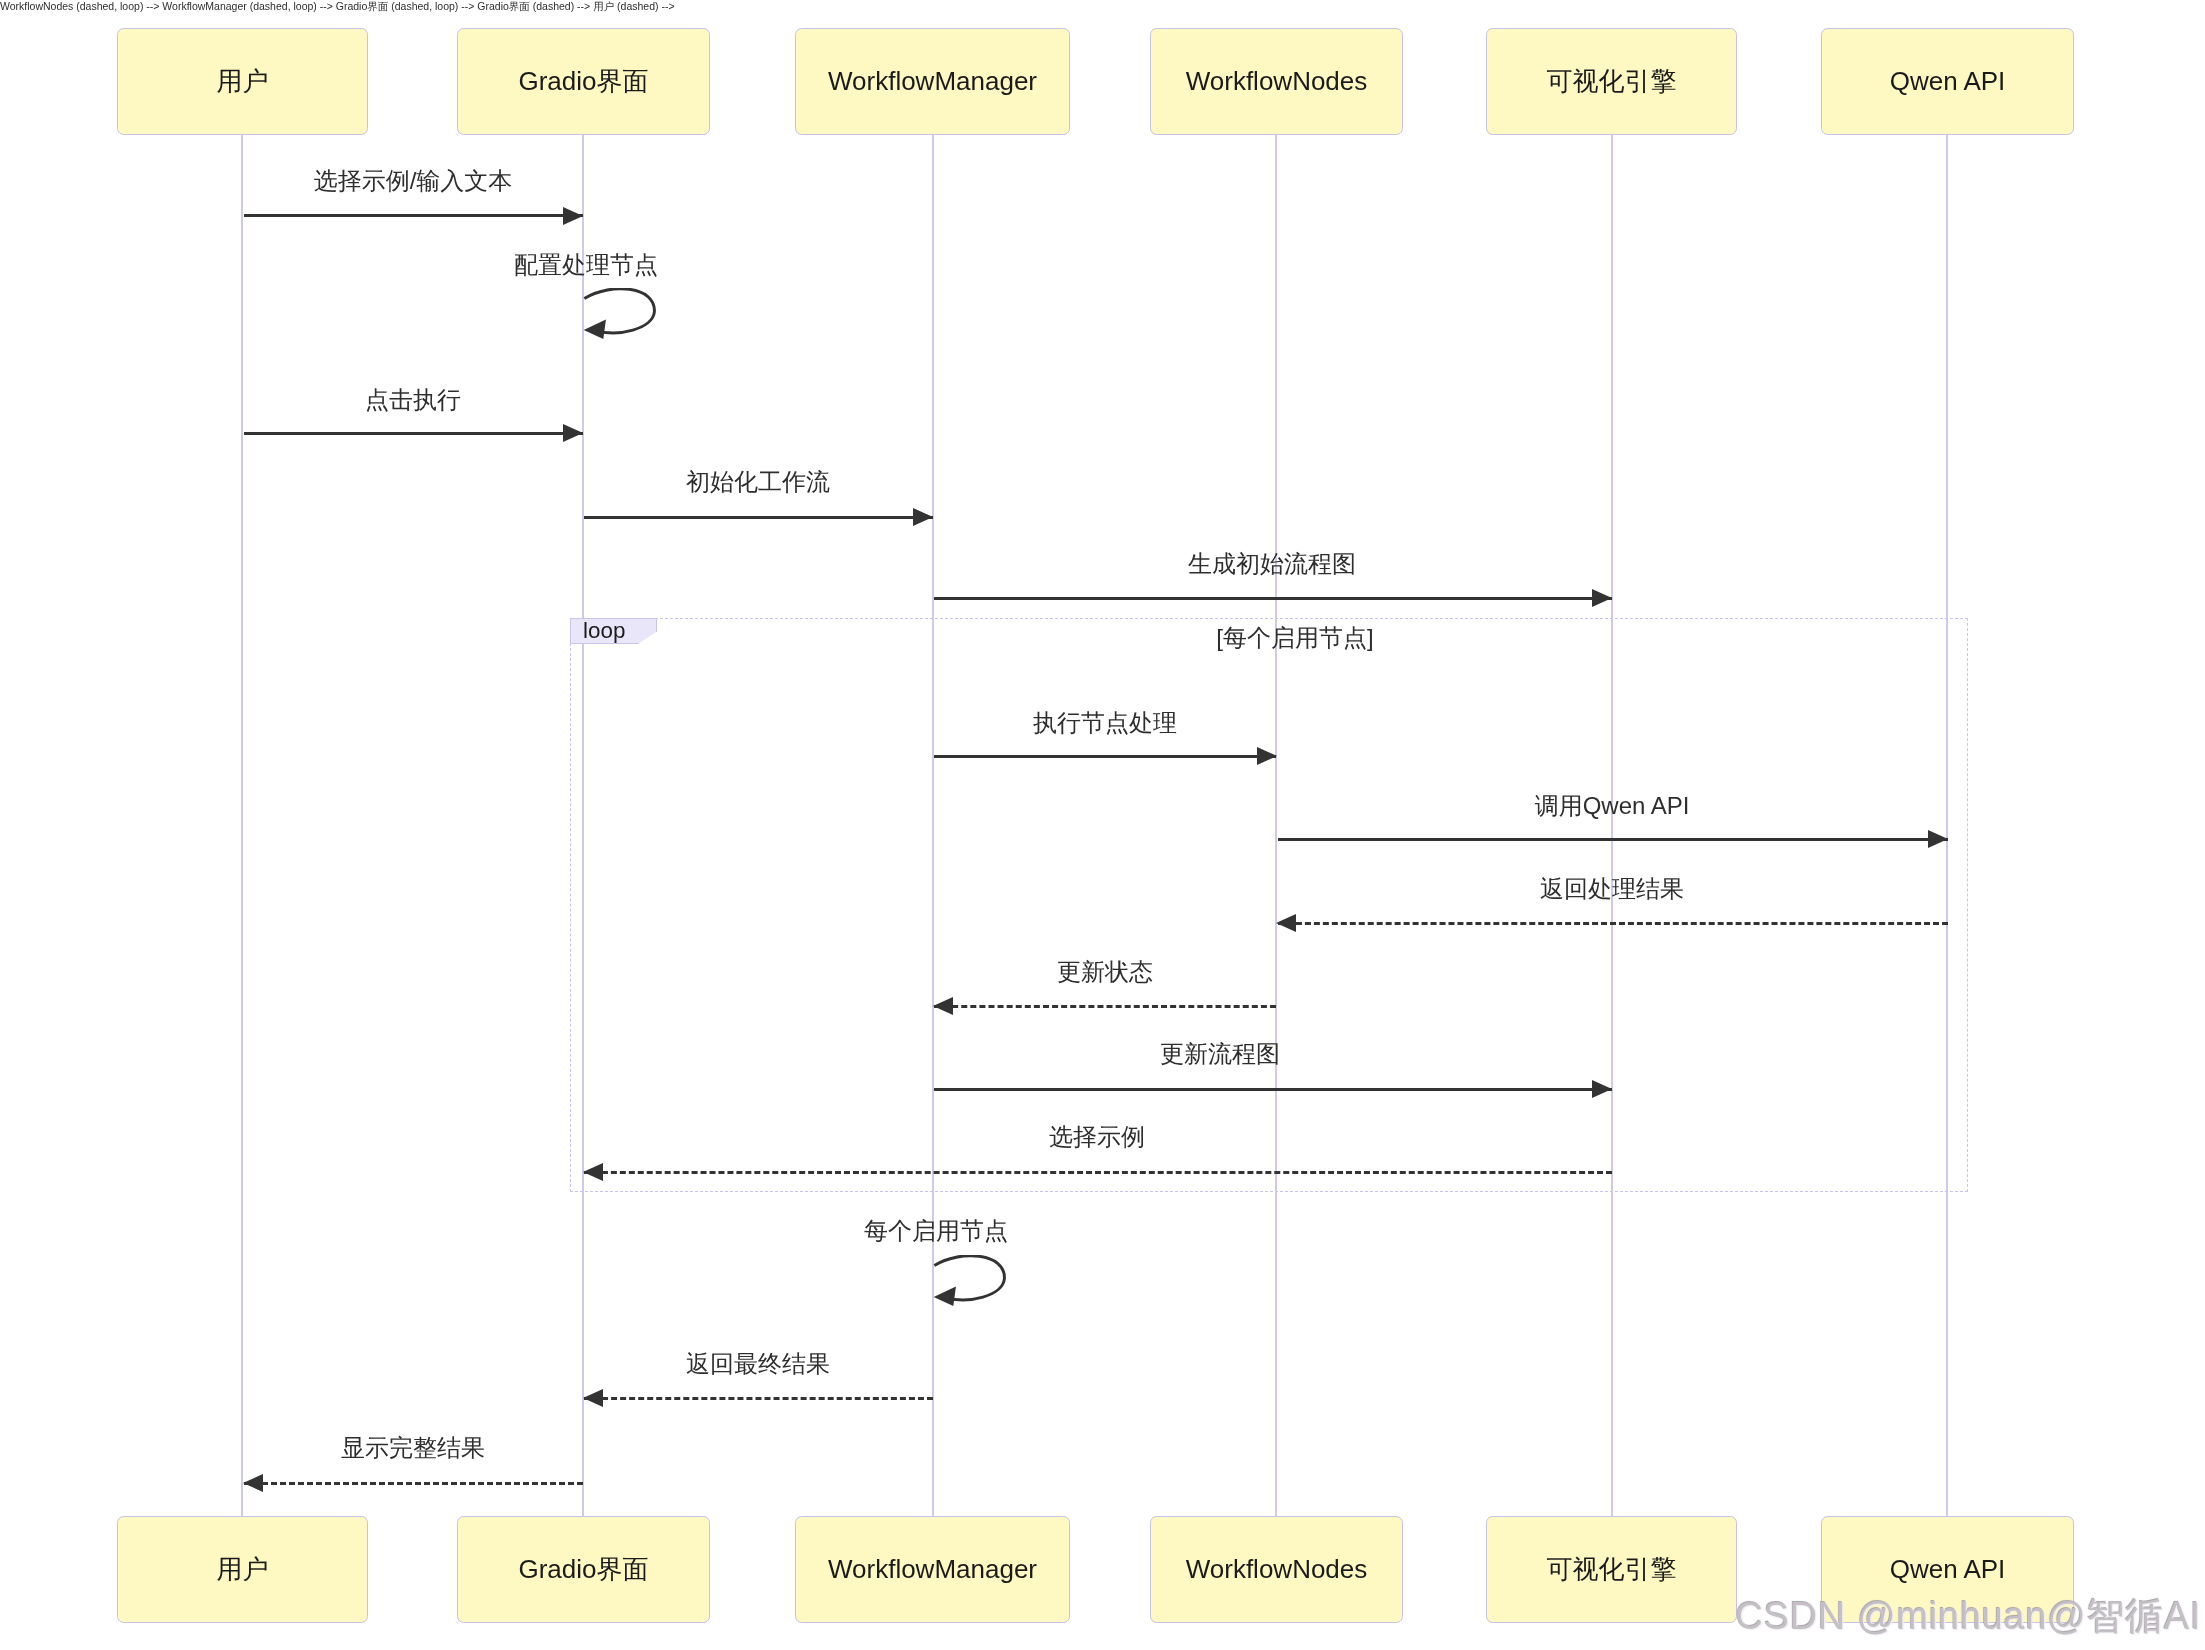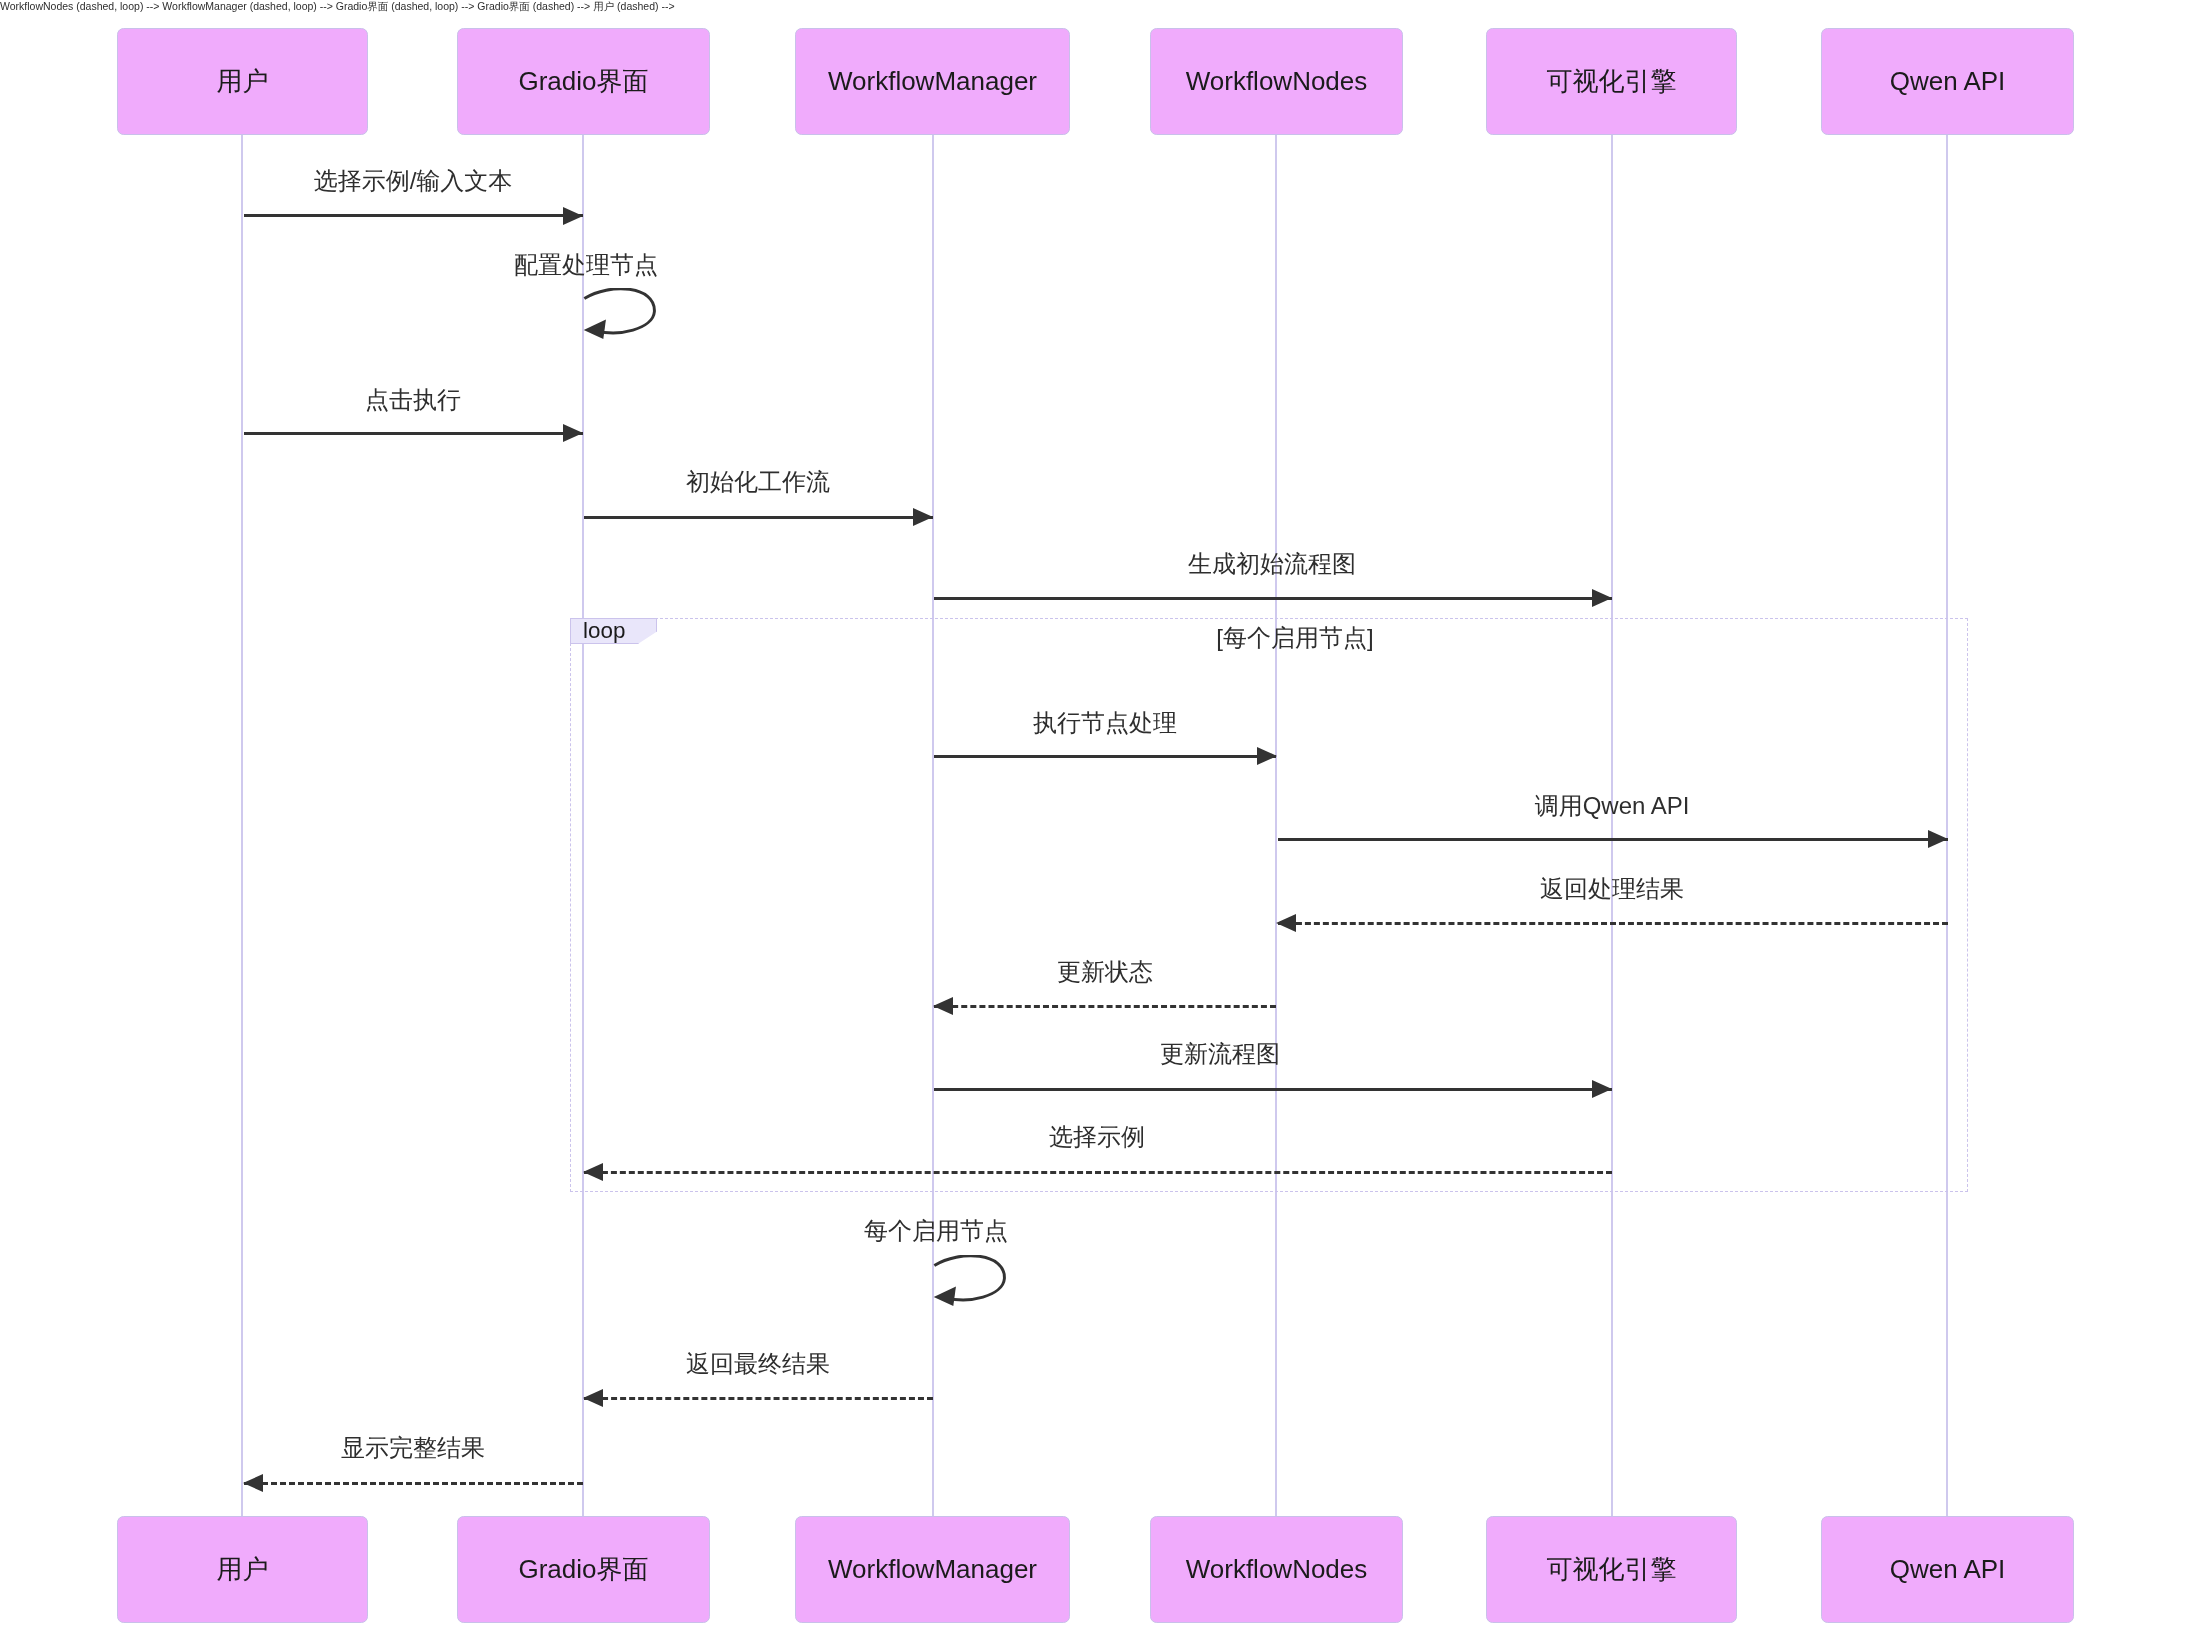--- a/index.html
+++ b/index.html
@@ -3,21 +3,21 @@
 <meta charset="utf-8">
 <style>
   html,body{margin:0;padding:0;background:#ffffff;}
   .diagram{
     position:relative;width:2205px;height:1651px;background:#ffffff;overflow:hidden;
     font-family:"Liberation Sans","DejaVu Sans",sans-serif;color:#2e2e2e;
   }
   .lifeline{position:absolute;top:135px;height:1382px;width:2px;background:#cfc9ee;}
   .actor{
     position:absolute;height:107px;box-sizing:border-box;
-    background:#f0abfc;border:1.6px solid #c9c0ea;border-radius:6.6px;
+    background:#fef9c3;border:1.6px solid #c9c0ea;border-radius:6.6px;
     display:flex;align-items:center;justify-content:center;
     font-size:26px;color:#1b1b1b;white-space:nowrap;
   }
   .msg-label{
     position:absolute;transform:translateX(-50%);white-space:nowrap;
     font-size:24px;color:#2e2e2e;line-height:29px;
   }
   .line{position:absolute;height:0;}
   .line.solid{border-top:3px solid #333333;}
   .line.dashed{border-top:3px dashed #333333;}
@@ -147,15 +147,16 @@
   <div class="msg-label" style="left:758px;top:1349px">返回最终结果</div>
   <div class="line dashed" style="left:584px;top:1397px;width:349px"></div>
   <div class="arrow-left" style="left:583px;top:1389px"></div>
 
    用户 (dashed) --&gt;
   <div class="msg-label" style="left:413px;top:1433px">显示完整结果</div>
   <div class="line dashed" style="left:244px;top:1482px;width:339px"></div>
   <div class="arrow-left" style="left:243px;top:1474px"></div>
 
   
+  <div class="watermark">CSDN @minhuan@智循AI</div>
 
 </div>
 
 
 </body></html>

